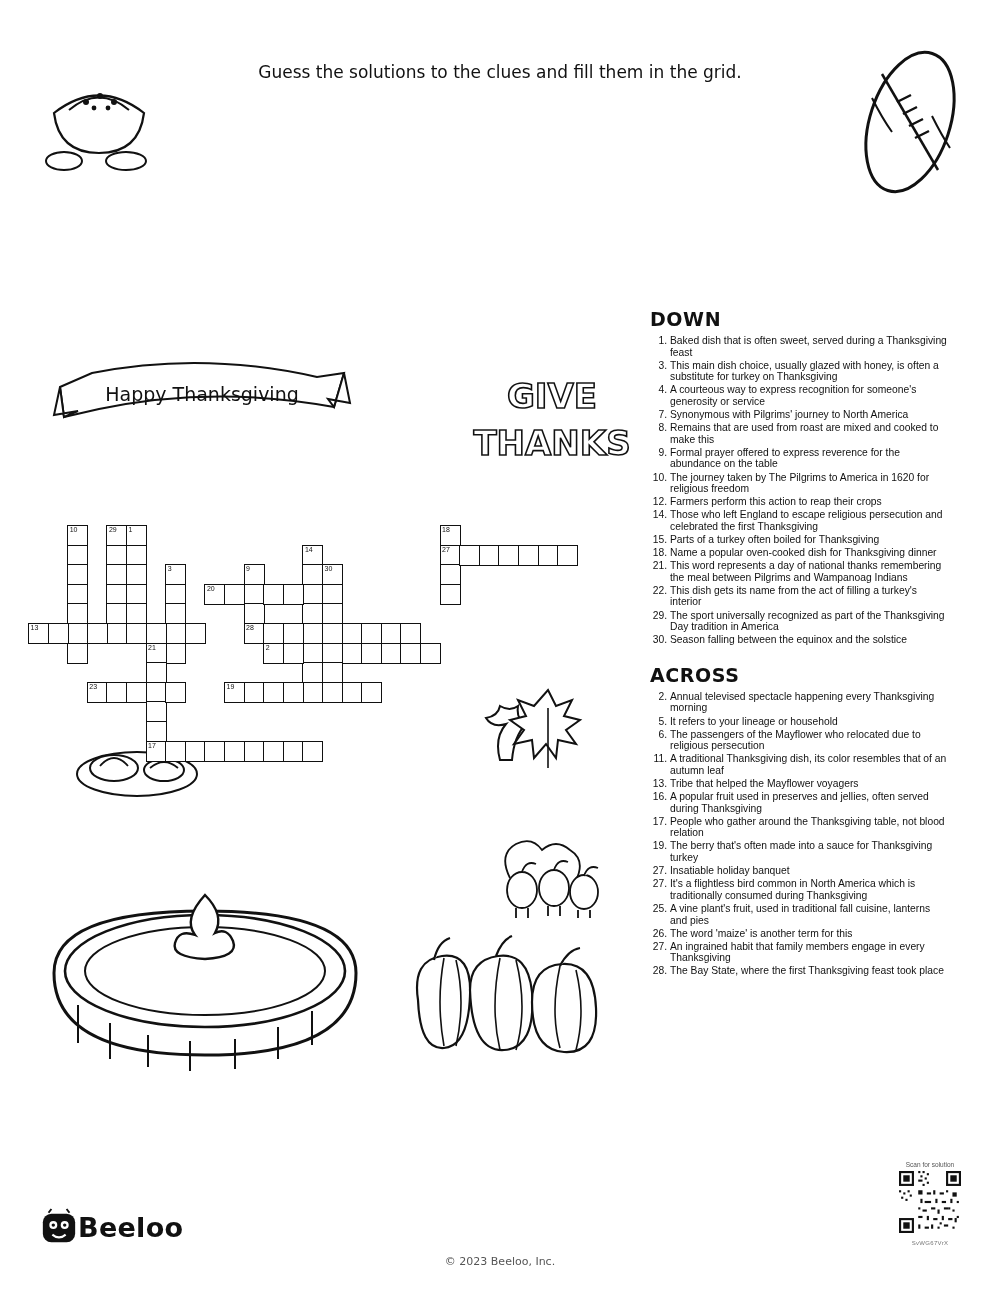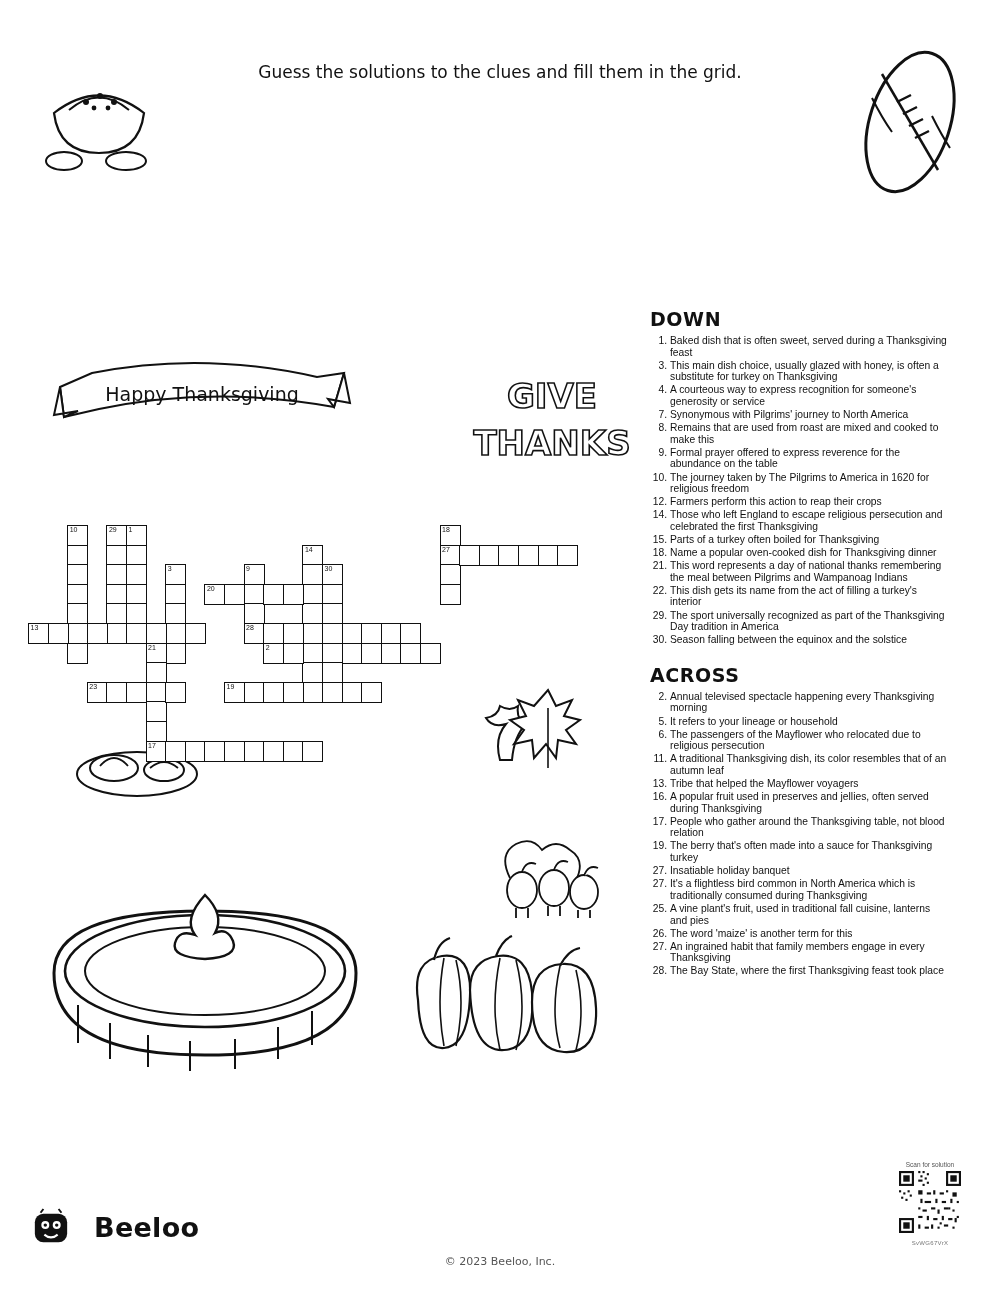--- a/index.html
+++ b/index.html
@@ -55,21 +55,21 @@
   ol.clue-list li{
     font-size:10.3px;line-height:11.6px;color:#111;margin-bottom:1.5px;
     padding-left:20px;position:relative;
   }
   ol.clue-list li .num{
     position:absolute;left:0;width:17px;text-align:right;
   }
 
   
   .footer{position:absolute;left:0;bottom:0;width:1000px;height:120px;}
-  .logo{position:absolute;left:32px;bottom:48px;display:flex;align-items:center;gap:24px;}
+  .logo{position:absolute;left:40px;bottom:48px;display:flex;align-items:center;gap:0;}
   .logo-mark{width:38px;height:38px;}
   .logo-text{font-family:"DejaVu Sans", sans-serif;font-size:27px;font-weight:700;color:#111;letter-spacing:.3px;}
   .copyright{
     position:absolute;left:0;bottom:26px;width:1000px;text-align:center;
     font-size:11px;color:#555;font-family:"DejaVu Sans", sans-serif;
   }
   .qr-wrap{position:absolute;right:30px;bottom:48px;text-align:center;width:80px;}
   .qr-cap{font-size:6.5px;color:#555;margin-bottom:3px;}
   .qr{width:62px;height:62px;margin:0 auto;}
   .qr-code-text{font-size:6px;color:#777;margin-top:3px;letter-spacing:.3px;}

